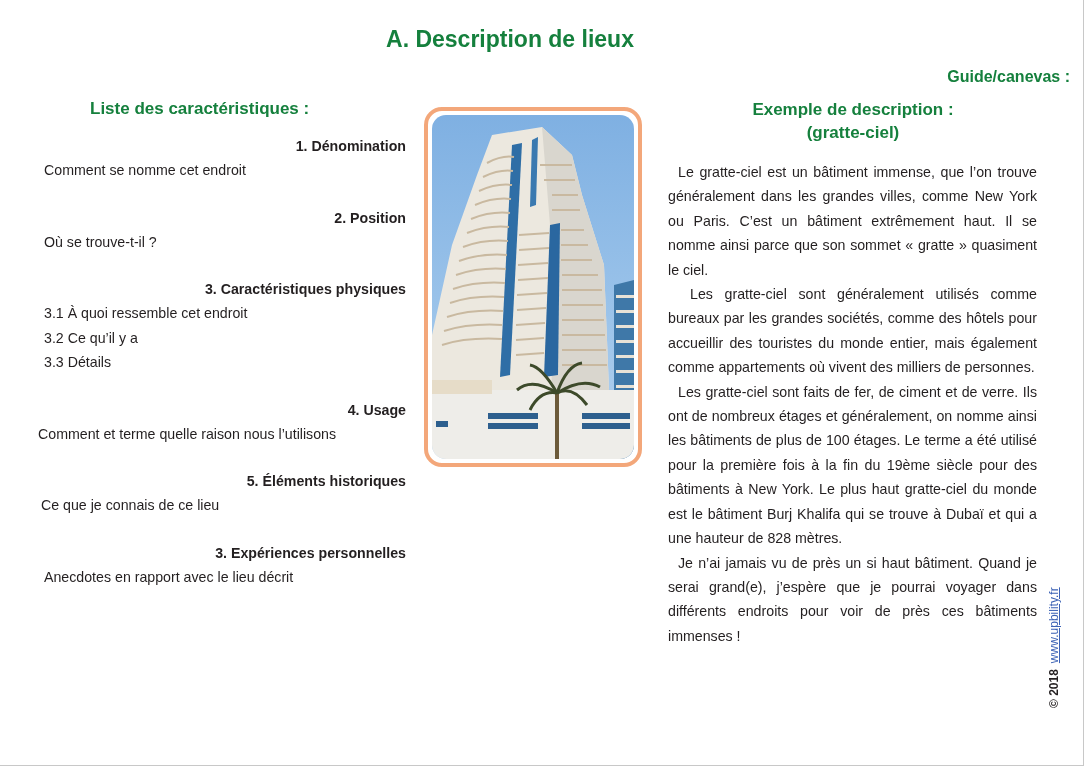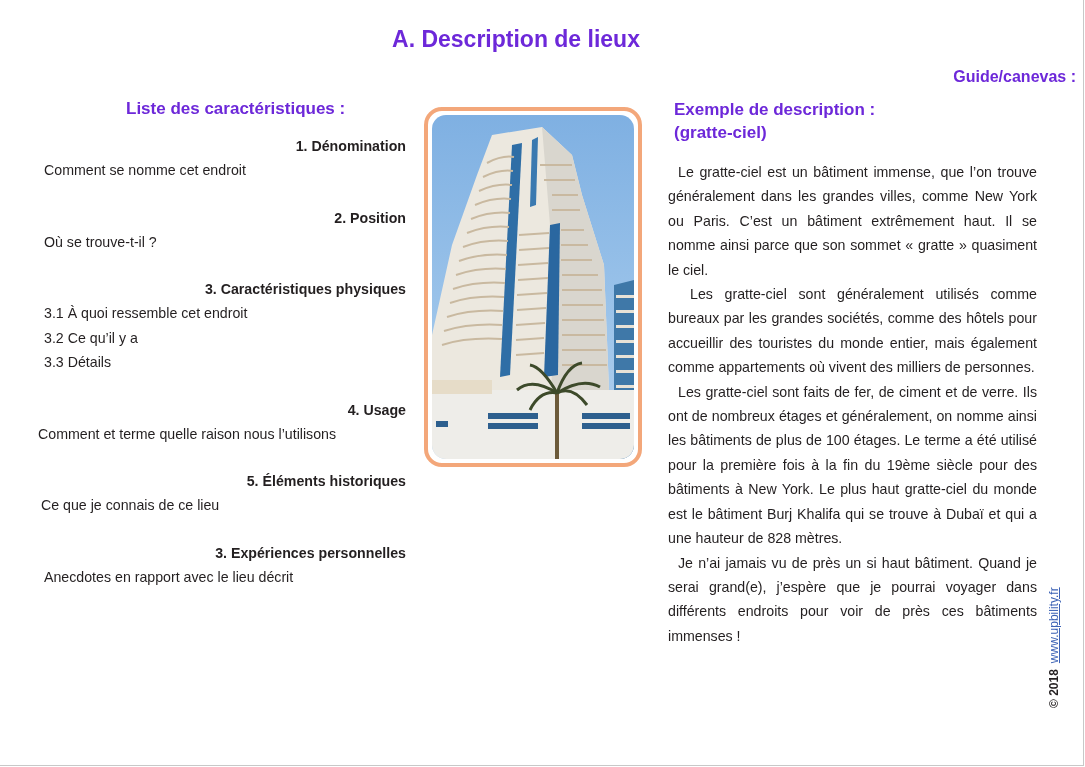--- a/index.html
+++ b/index.html
@@ -1,37 +1,37 @@
 <!DOCTYPE html>
 <html><head>
 <meta charset="utf-8">
 <style>
   html, body { margin: 0; padding: 0; background: #ffffff; }
   body { width: 1085px; height: 767px; position: relative; overflow: hidden;
          font-family: "Liberation Sans", "DejaVu Sans", sans-serif; color: #231f20; }
   .page { position: absolute; left: 0; top: 0; width: 1083px; height: 765px;
           border-right: 1px solid #c8c8c8; border-bottom: 1px solid #c8c8c8; background:#fff; }
-  .orange { color: #6d28d9; font-weight: bold; margin-left: 6px; }
+  .orange { color: #15803d; font-weight: bold; }
   .title { position: absolute; left: 0; width: 1020px; top: 26px; text-align: center;
            font-size: 23px; }
   .subtitle { position: absolute; left: 0; width: 1070px; top: 68px; text-align: right; font-size: 16px; }
-  .list-heading { position: absolute; left: 120px; top: 99px; font-size: 17px; }
+  .list-heading { position: absolute; left: 90px; top: 99px; font-size: 17px; }
   .list { position: absolute; left: 26px; top: 134px; width: 380px; font-size: 14.2px; }
   .item { margin: 0; }
   .item-title { font-weight: bold; height: 24px; line-height: 24px; text-align: right; }
   .item-line { height: 24.5px; line-height: 24.5px; padding-left: 18px; }
   .item-gap { height: 23px; }
   .item.usage .item-line { padding-left: 12px; }
   .item.hist .item-line { padding-left: 15px; }
   .frame { position: absolute; left: 424px; top: 107px; width: 210px; height: 352px;
            border: 4px solid #f3a77a; border-radius: 18px; background: #fff; }
   .photo { position: absolute; left: 4px; top: 4px; width: 202px; height: 344px; border-radius: 14px;
            overflow: hidden; background: linear-gradient(180deg,#7fb0e2 0%,#9cc4ea 60%,#b5d2ee 100%); }
   .photo svg { display:block; }
-  .ex-heading { position: absolute; left: 668px; width: 370px; top: 98px; 
+  .ex-heading { position: absolute; left: 668px; width: 370px; top: 98px; text-align: center;
                 font-size: 17px; line-height: 23px; }
   .ex-body { position: absolute; left: 668px; top: 160px; width: 369px; font-size: 14.2px;
              line-height: 24.4px; text-align: justify; }
   .ex-body p { margin: 0; text-indent: 10px; }
   .ex-body p.p2 { text-indent: 22px; }
   .copyright { position: absolute; left: 1047px; top: 708px; transform-origin: left top;
                transform: rotate(-90deg); white-space: nowrap; font-size: 12px; }
   .copyright .c { font-weight: bold; }
   .copyright a { color: #3c62b5; text-decoration: underline; margin-left: 6px; }
   .page-num { position: absolute; left: 46px; top: 772px; font-size: 10.5px; font-family: "DejaVu Sans", sans-serif; }

